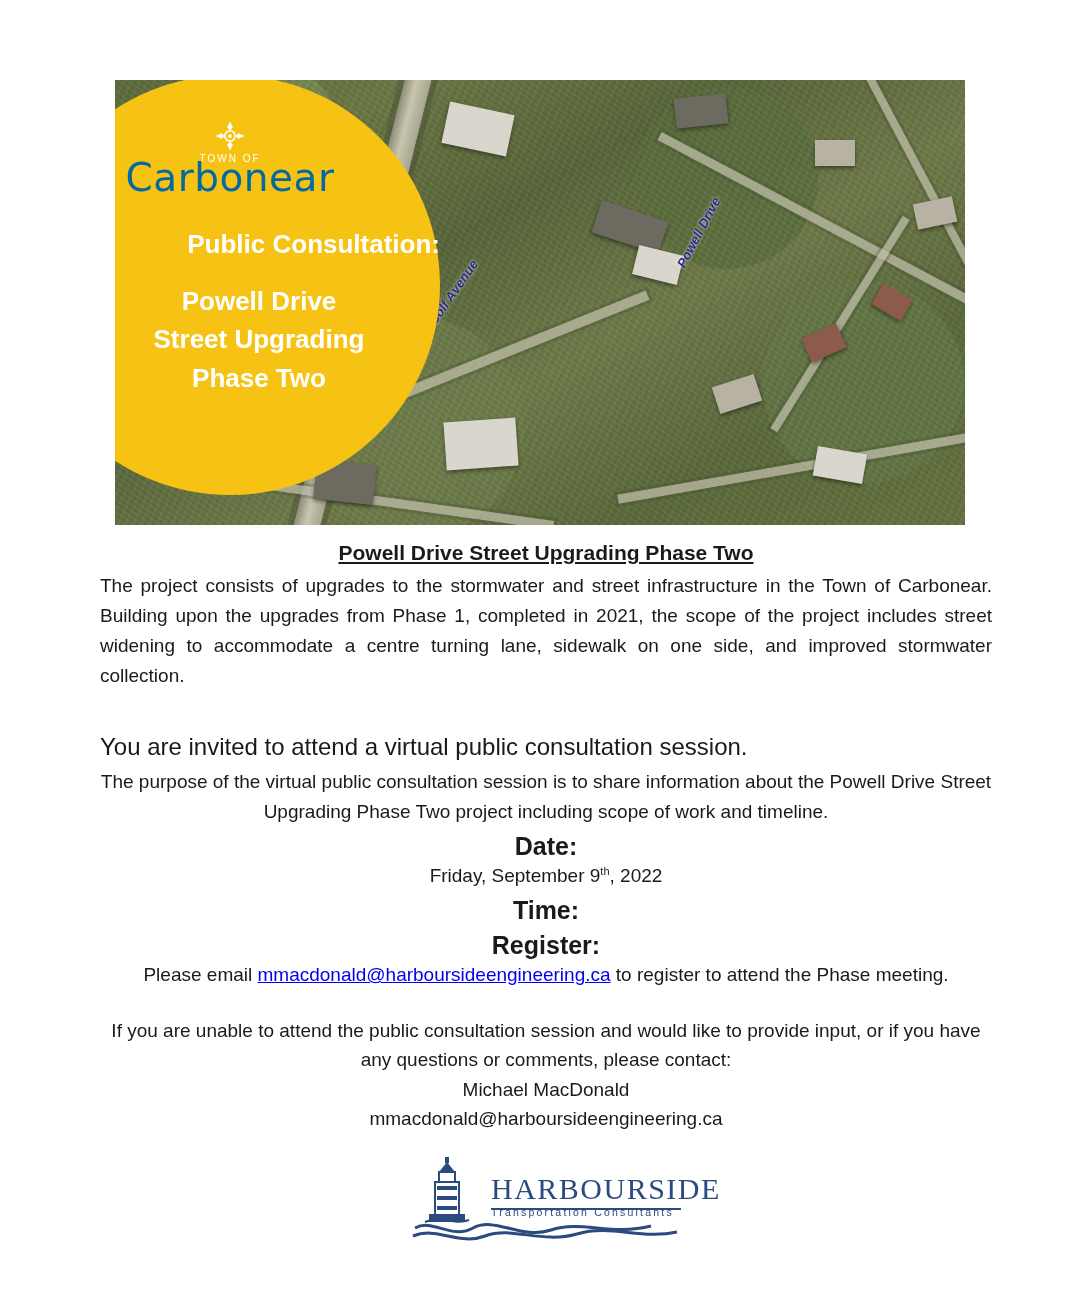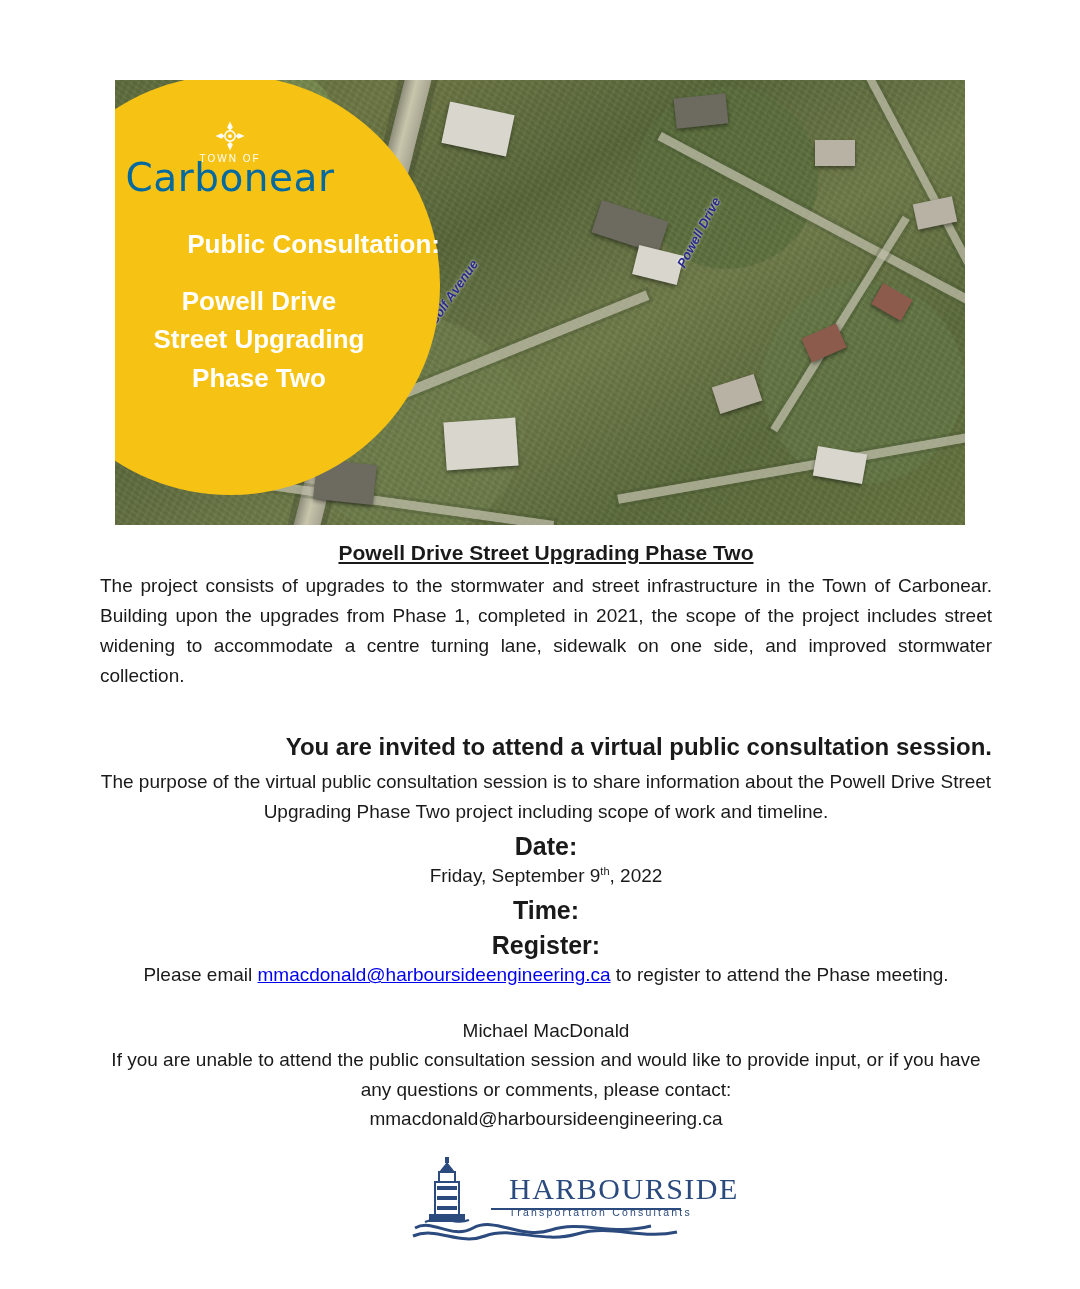--- a/index.html
+++ b/index.html
@@ -172,22 +172,22 @@
     text-decoration: underline;
     margin: 14px 0 6px 0;
   }
   .para {
     font-size: 19px;
     line-height: 1.58;
     text-align: justify;
     margin: 0 0 6px 0;
   }
   .invite {
-    text-align: right;
-    font-weight: bold;
+    text-align: left;
+    font-weight: normal;
     font-size: 24px;
     margin: 42px 0 6px 0;
   }
   .centered {
     text-align: center;
     font-size: 19px;
     line-height: 1.55;
     margin: 0;
   }
   .label-bold {
@@ -209,21 +209,21 @@
     justify-content: center;
     align-items: flex-end;
   }
   .logo-wrap {
     position: relative;
     width: 270px;
     height: 92px;
   }
   .logo-text {
     position: absolute;
-    left: 98px;
+    left: 80px;
     top: 18px;
     color: #2b4a7d;
   }
   .logo-main {
     font-family: "Liberation Serif", serif;
     font-size: 30px;
     letter-spacing: 1.5px;
     color: #2b4a7d;
     line-height: 1;
   }
@@ -311,22 +311,22 @@
     <p class="label-bold">Date:</p>
     <p class="centered"><span>Friday, September 9</span><sup>th</sup><span>, 2022</span></p>
 
     <p class="label-bold">Time:</p>
 
     <p class="label-bold">Register:</p>
     <p class="centered"><span>Please email </span><a class="link" href="#">mmacdonald@harboursideengineering.ca</a><span> to register to attend the Phase meeting.</span></p>
 
     <div class="spacer-md"></div>
 
+    <p class="centered">If you are unable to attend the public consultation session and would like to provide input, or if you have any questions or comments, please contact:</p>
     <p class="centered">Michael MacDonald</p>
-    <p class="centered">If you are unable to attend the public consultation session and would like to provide input, or if you have any questions or comments, please contact:</p>
     <p class="centered">mmacdonald@harboursideengineering.ca</p>
 
     <div class="footer-logo">
       <div class="logo-wrap">
         <svg width="270" height="92" viewBox="0 0 270 92" aria-hidden="true">
 
           <rect x="24" y="26" width="24" height="34" fill="#ffffff" stroke="#2b4a7d" stroke-width="2"></rect>
           <rect x="26" y="30" width="20" height="4" fill="#2b4a7d"></rect>
           <rect x="26" y="40" width="20" height="4" fill="#2b4a7d"></rect>
           <rect x="26" y="50" width="20" height="4" fill="#2b4a7d"></rect>

